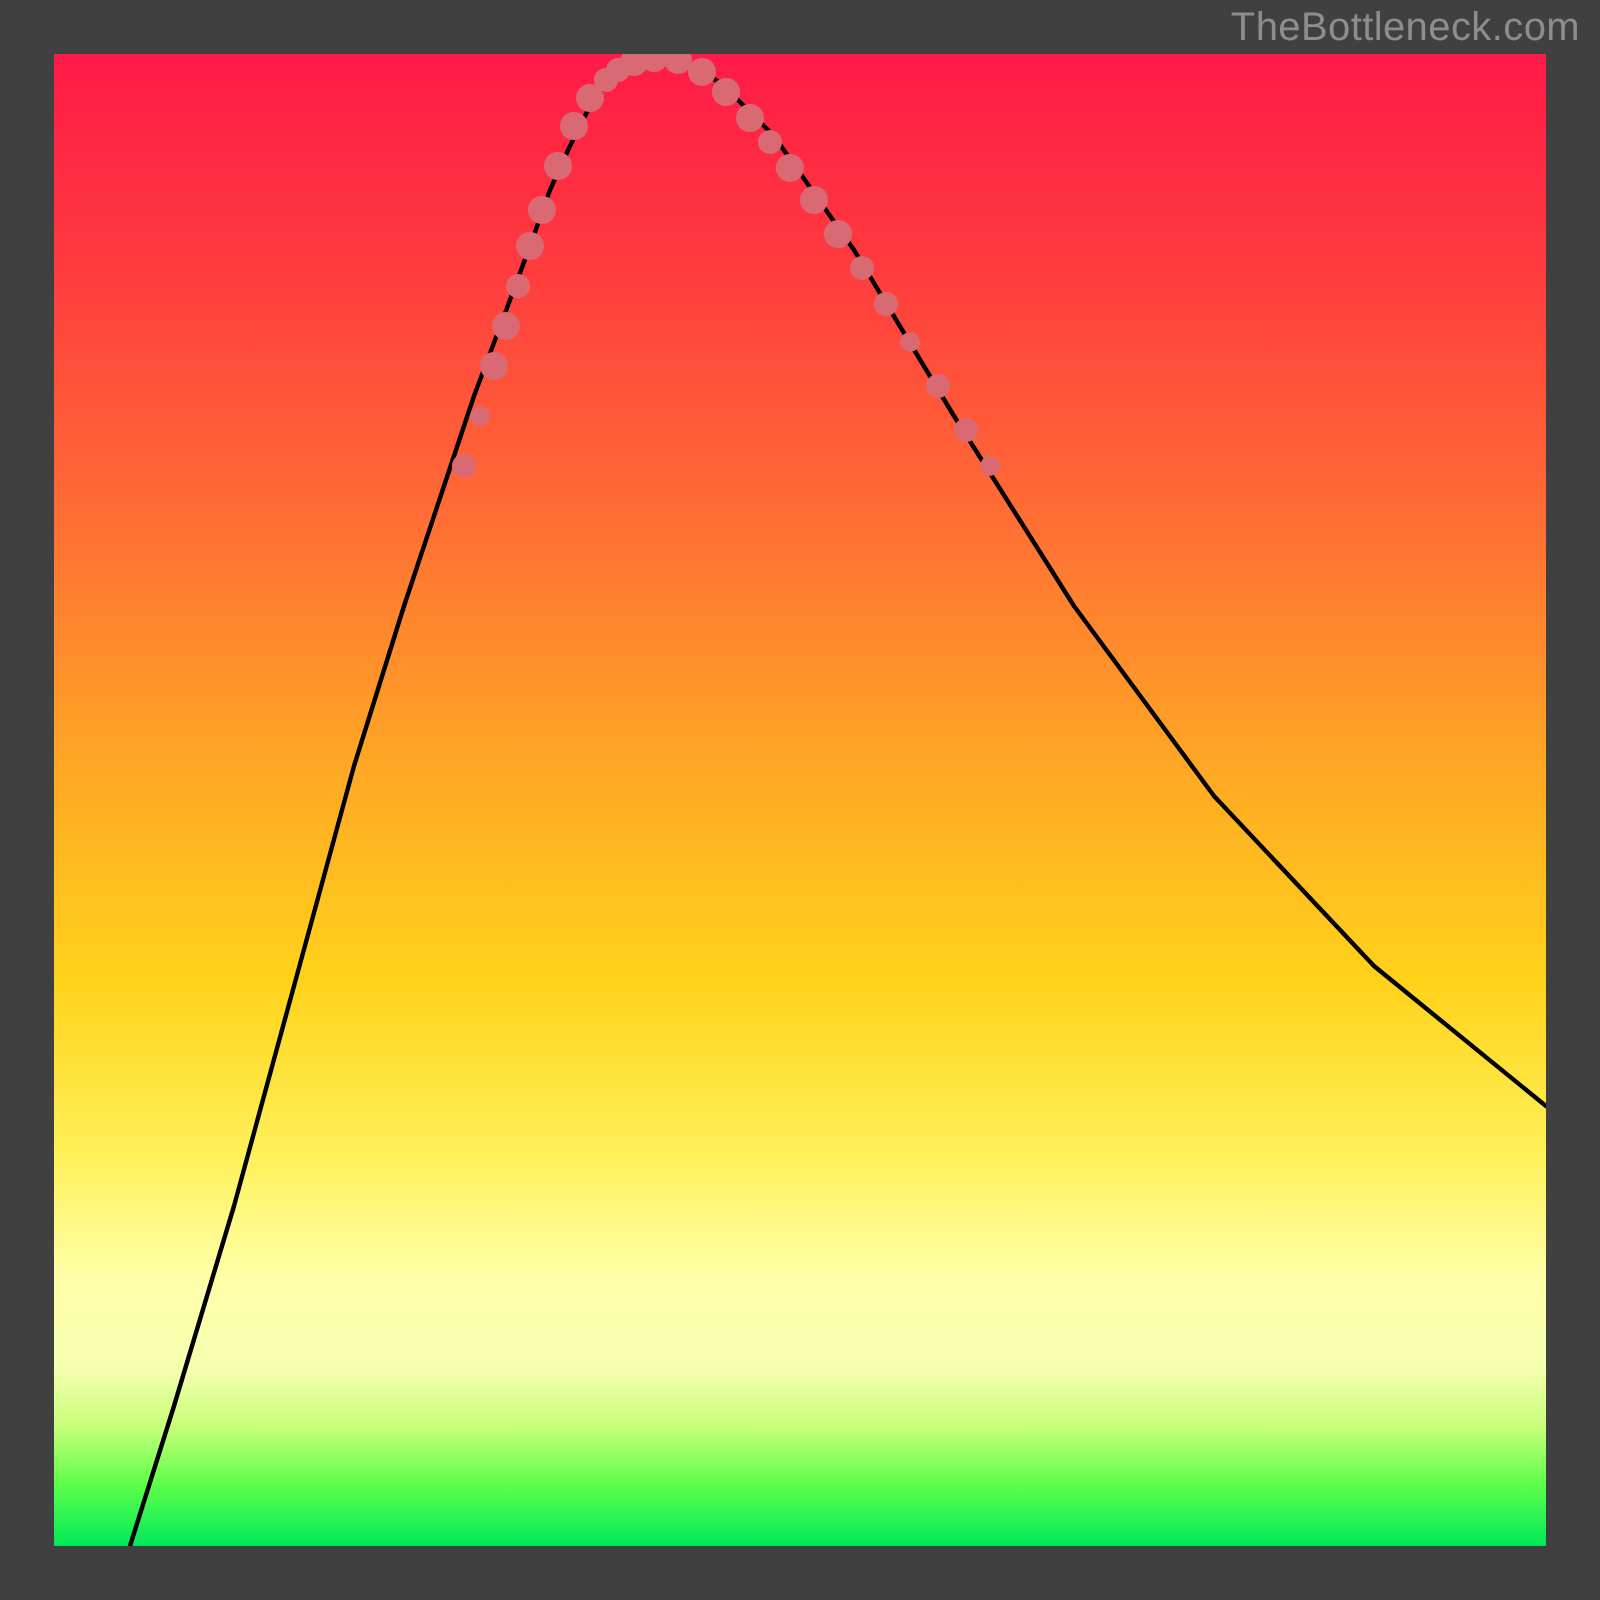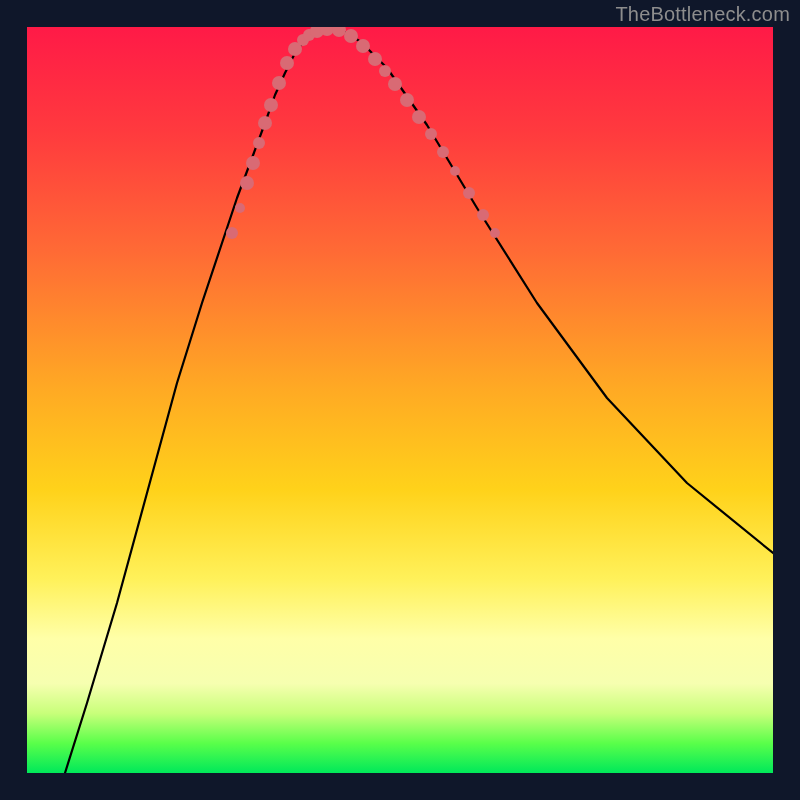--- a/index.html
+++ b/index.html
@@ -7,21 +7,21 @@
     padding: 0;
     width: 800px;
     height: 800px;
     background: #000;
     overflow: hidden;
     font-family: Arial, Helvetica, sans-serif;
   }
   .frame {
     position: absolute;
     inset: 0;
-    background: #0f172a;
+    background: #404040;
   }
   .plot-area {
     position: absolute;
     left: 27px;
     top: 27px;
     width: 746px;
     height: 746px;
     overflow: hidden;
   }
   .gradient {

